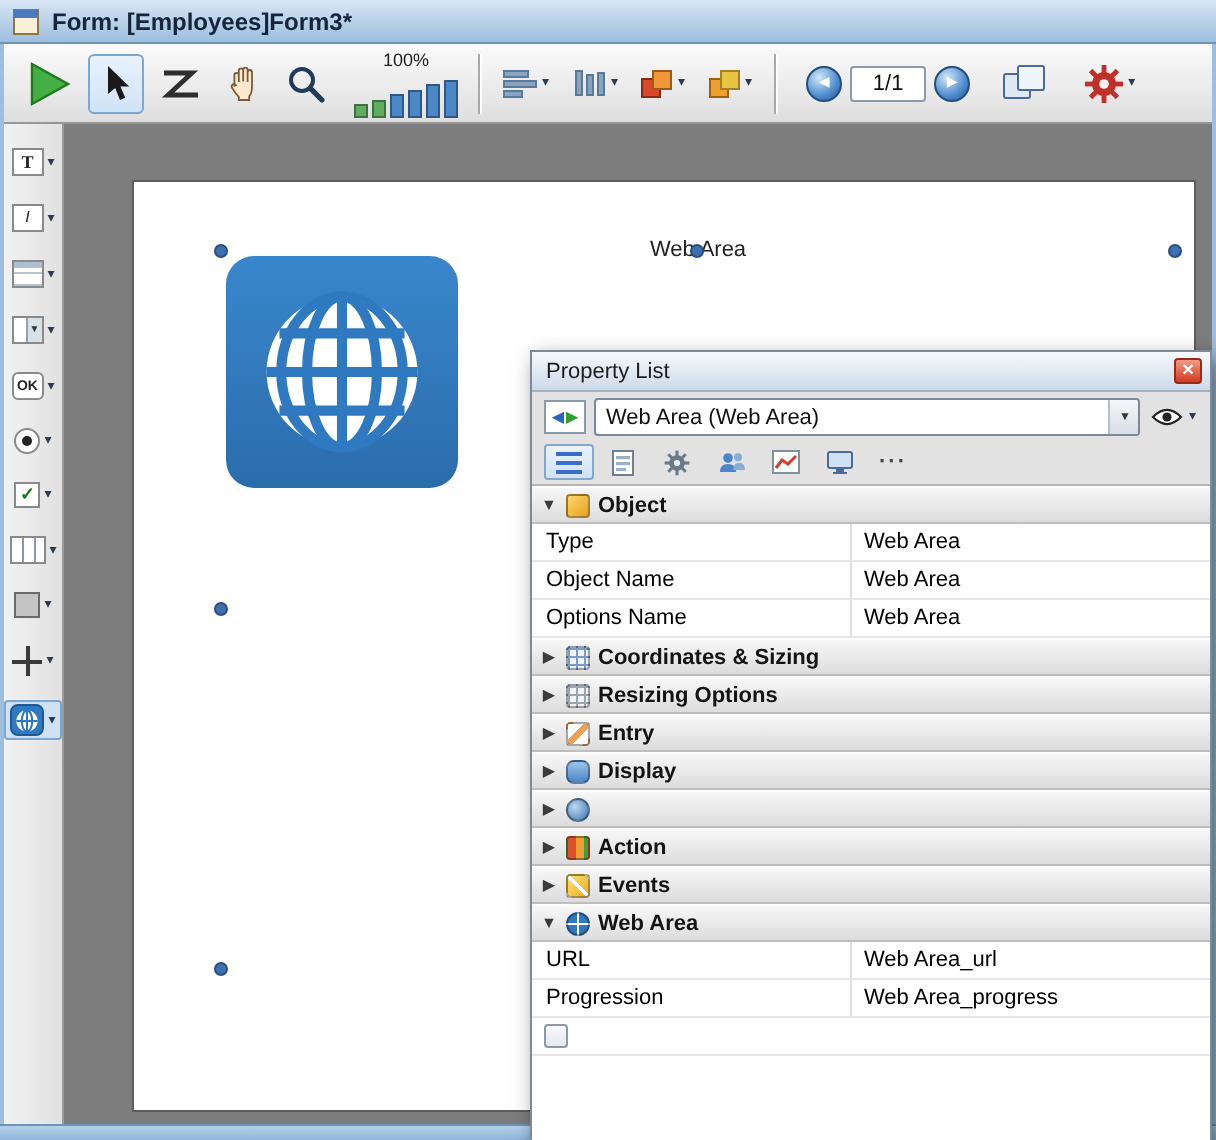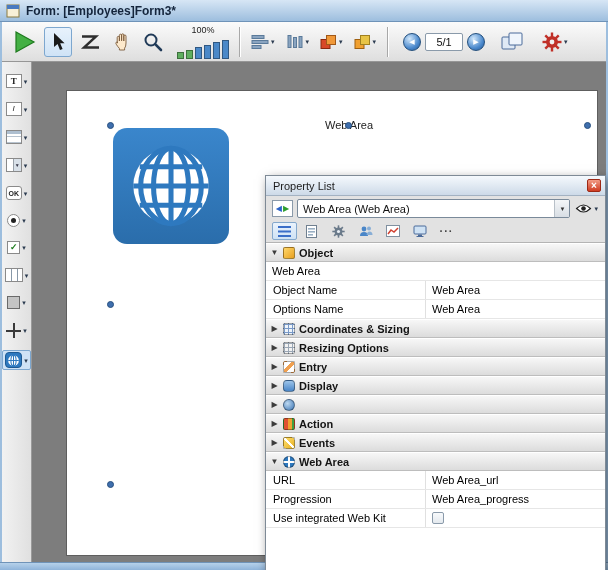--- a/index.html
+++ b/index.html
@@ -237,21 +237,21 @@
           <rect x="1" y="5.5" width="9" height="9" fill="#f0a030" stroke="#a06010"></rect>
           <rect x="6.5" y="1.5" width="9" height="9" fill="#e8c445" stroke="#a08020"></rect>
         </svg>
       <span class="dd">▾</span>
     </div>
     <div class="sep"></div>
     <div class="navgroup">
       <div class="navball">
         <span class="nav-glyph">◀</span>
       </div>
-      <div class="page-field">5/1</div>
+      <div class="page-field">1/1</div>
       <div class="navball">
         <span class="nav-glyph">▶</span>
       </div>
     </div>
     <div class="tbtn" style="margin-left:8px">
       <svg width="25" height="21">
           <rect x="2" y="6" width="13" height="12" rx="1" fill="#dfe9f5" stroke="#4a6a9a"></rect>
           <rect x="9" y="2" width="13" height="12" rx="1" fill="#eff5fc" stroke="#4a6a9a"></rect>
         </svg>
     </div>
@@ -473,20 +473,21 @@
             </span>
           </div>
         </div>
       <div class="pl-rows">
           <div class="pl-section">
             <span class="disc">▼</span>
             <span class="si si-cube"></span>
             <span class="sec-label">Object</span>
           </div>
           <div class="pl-row">
+            <div class="pl-label">Type</div>
             <div class="pl-value">Web Area</div>
           </div>
           <div class="pl-row">
             <div class="pl-label">Object Name</div>
             <div class="pl-value">Web Area</div>
           </div>
           <div class="pl-row">
             <div class="pl-label">Options Name</div>
             <div class="pl-value">Web Area</div>
           </div>
@@ -531,21 +532,20 @@
           </div>
           <div class="pl-row">
             <div class="pl-label">URL</div>
             <div class="pl-value">Web Area_url</div>
           </div>
           <div class="pl-row">
             <div class="pl-label">Progression</div>
             <div class="pl-value">Web Area_progress</div>
           </div>
           <div class="pl-row">
-            <div class="pl-label">Use integrated Web Kit</div>
             <div class="pl-value">
               <span class="cb"></span>
             </div>
           </div>
         </div>
       <div class="pl-footer">All Themes</div>
     </div>
   </div>
 
 </div>

